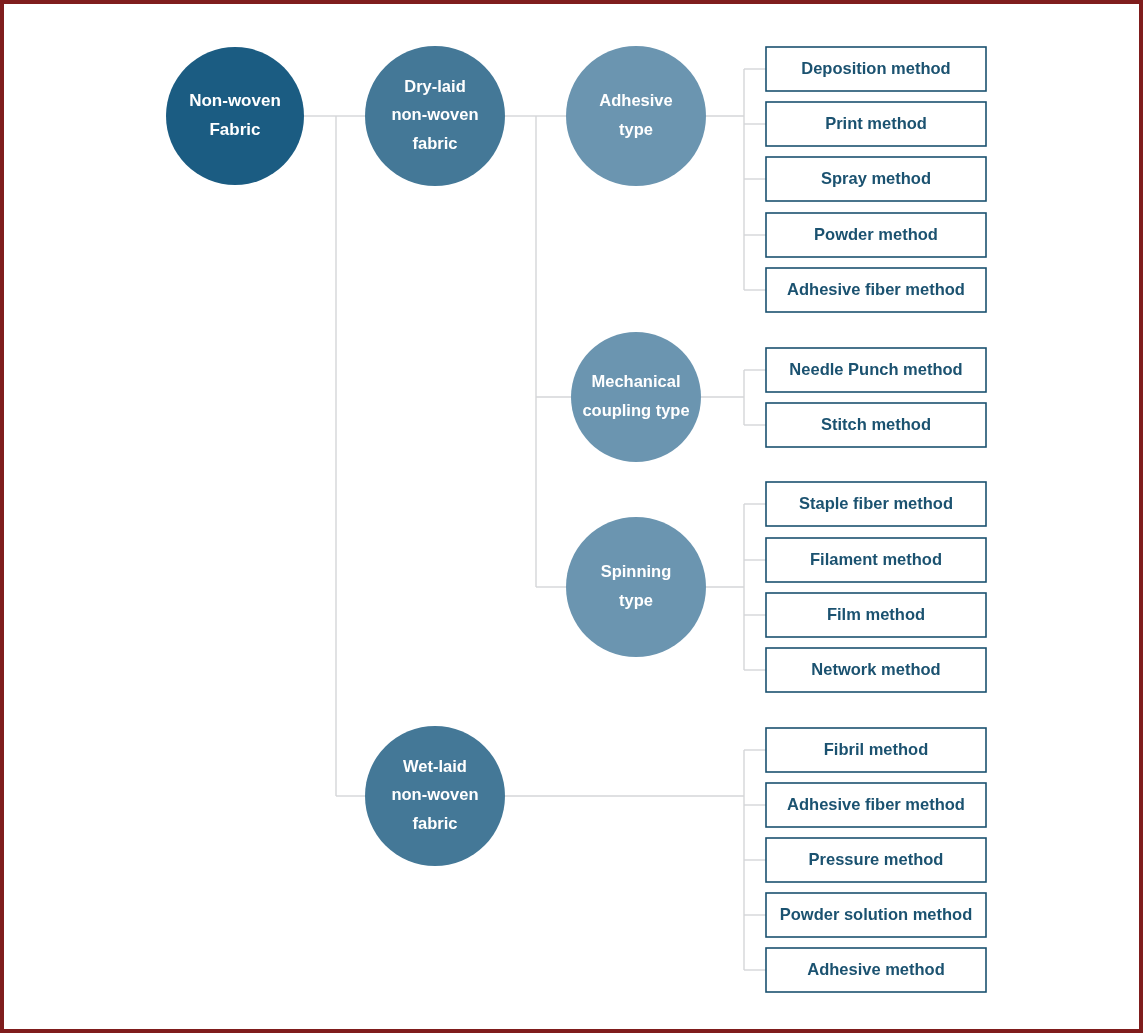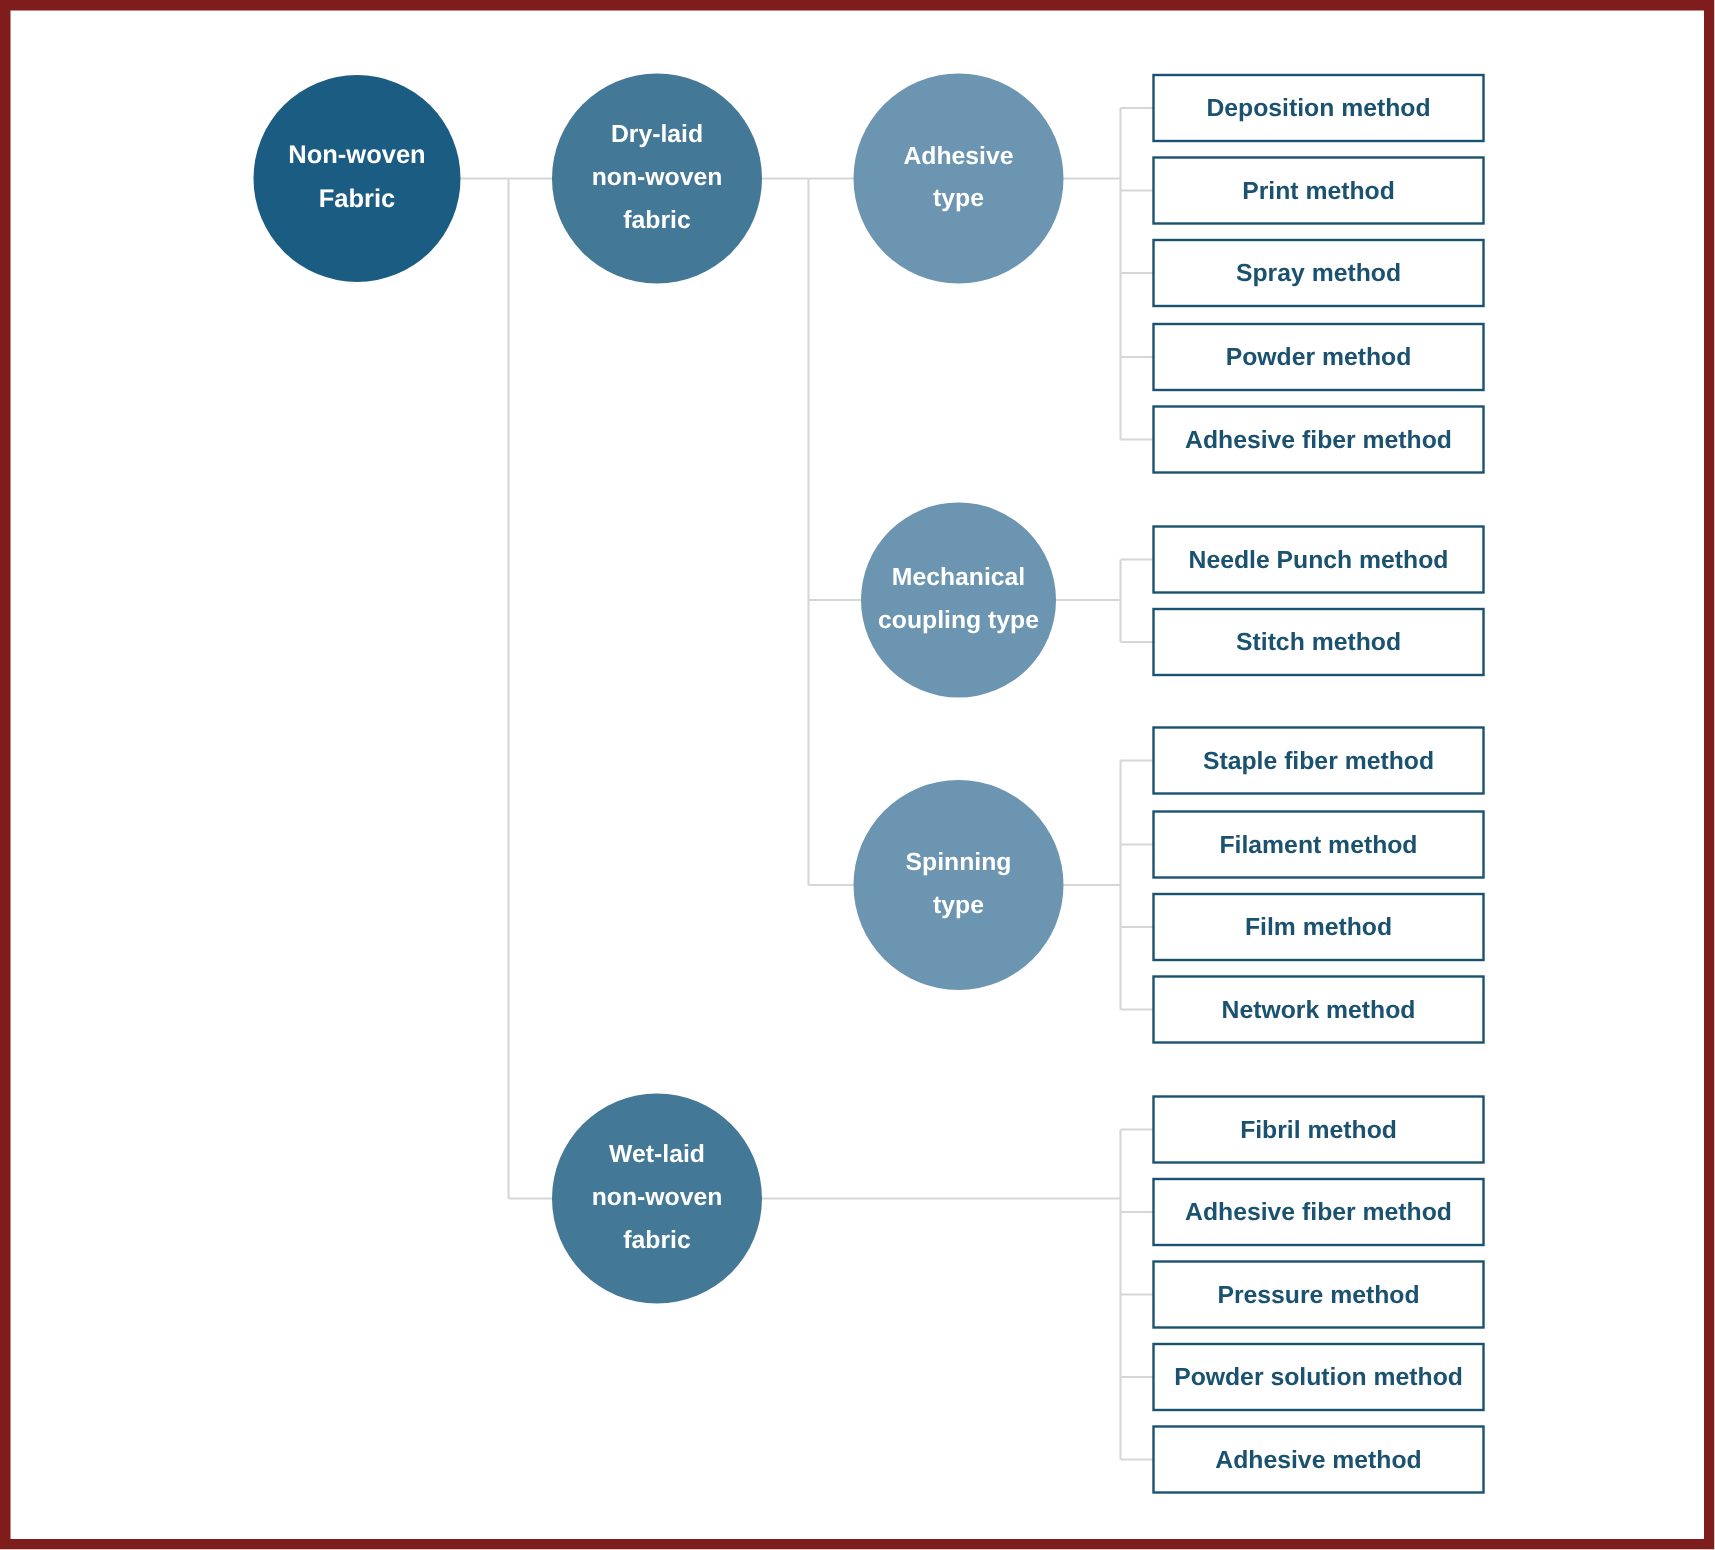--- a/index.html
+++ b/index.html
@@ -8,21 +8,21 @@
     padding: 0;
     background: #ffffff;
     font-family: "Liberation Sans", sans-serif;
   }
   #canvas {
     position: relative;
     width: 1143px;
     height: 1033px;
     background: #ffffff;
     box-sizing: border-box;
-    border: 7px solid #7f1d1d;
+    border: 4px solid #7f1d1d;
     overflow: hidden;
   }
   svg.diagram {
     position: absolute;
     top: 0;
     left: 0;
     width: 1143px;
     height: 1033px;
     display: block;
   }

